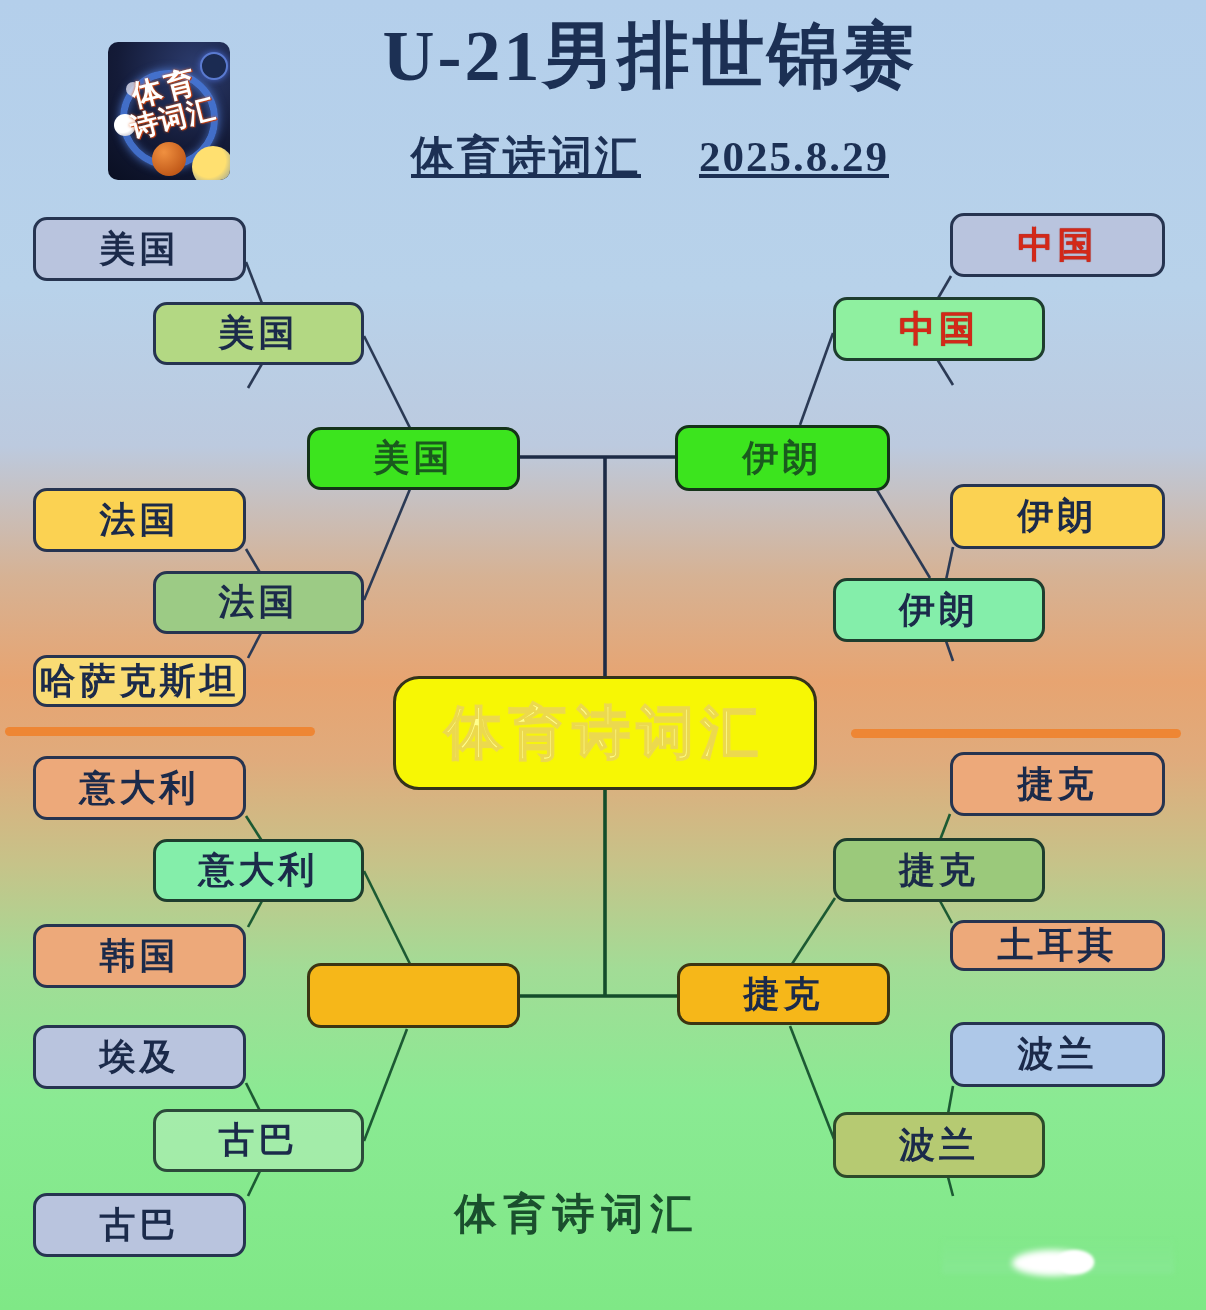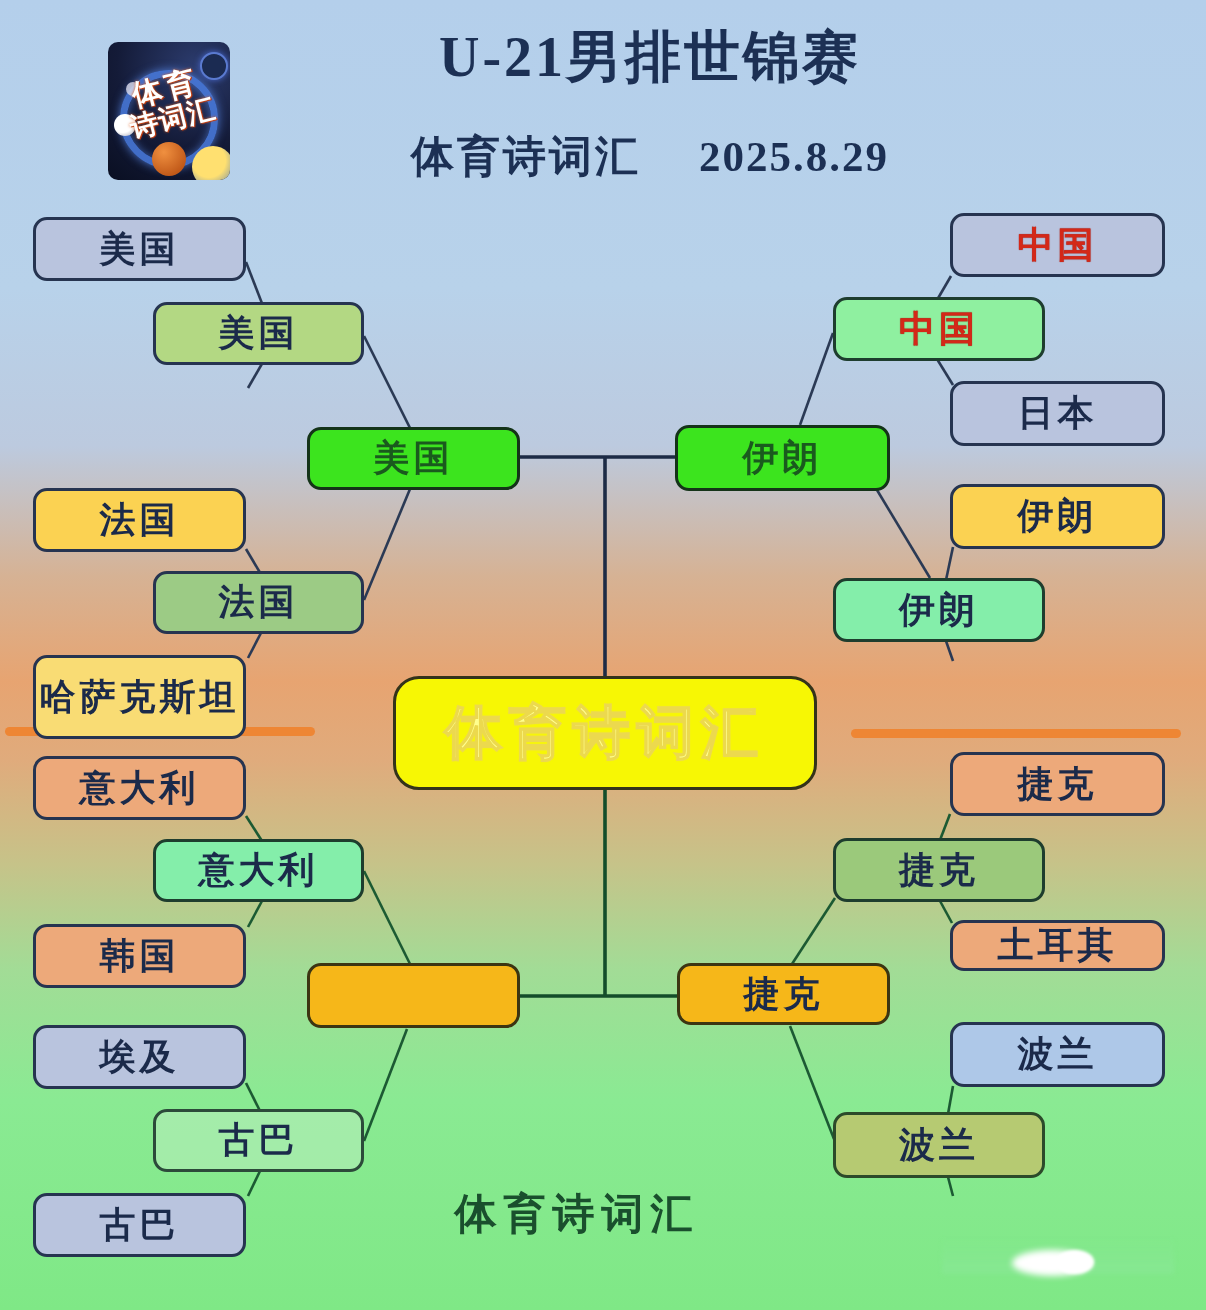--- a/index.html
+++ b/index.html
@@ -45,26 +45,26 @@
   .center-watermark{
     font-size:57px;font-weight:900;letter-spacing:7px;color:#ffff8e;
     -webkit-text-stroke:1.5px #ecd94e;text-shadow:0 0 2px #eedd66;
   }
   .divider{position:absolute;height:9px;background:#ee8634;border-radius:5px;}
   .footer-mark{
     position:absolute;left:377px;top:1186px;width:400px;text-align:center;
     font-size:42px;font-weight:900;letter-spacing:7px;color:#1a4f2d;
   }
   .title{
-    position:absolute;left:300px;top:20px;width:700px;text-align:center;
-    font-size:56px;font-weight:900;color:#1c3054;letter-spacing:3px;
+    position:absolute;left:300px;top:8px;width:700px;text-align:center;
+    font-size:72px;font-weight:900;color:#1c3054;letter-spacing:3px;
   }
   .subtitle{
     position:absolute;left:300px;top:128px;width:700px;text-align:center;
-    font-size:43px;font-weight:900;color:#1c3054;letter-spacing:3px;
+    font-size:43px;font-weight:900;color:#1c3054;letter-spacing:3px;text-decoration:underline;
   }
   .subtitle .date{margin-left:58px;letter-spacing:2px;}
   .logo{
     position:absolute;left:108px;top:42px;width:122px;height:138px;
     background:radial-gradient(circle at 72% 18%, #2c3c6e 0%, #141b38 55%, #0a0f22 100%);
     border-radius:10px;overflow:hidden;
   }
   .logo-ring{
     position:absolute;left:12px;top:28px;width:84px;height:84px;border-radius:50%;
     border:7px solid rgba(74,125,224,0.85);
@@ -139,39 +139,38 @@
     <line class="fn" x1="605" y1="457" x2="605" y2="734"></line>
     <line class="fg" x1="605" y1="734" x2="605" y2="996"></line>
     <line class="fg" x1="520" y1="996" x2="677" y2="996"></line>
   </svg>
 
   <div class="divider" style="left:5px;top:727px;width:310px;"></div>
   <div class="divider" style="left:851px;top:729px;width:330px;"></div>
 
   <div class="box c-blue" style="left:33px;top:217px;width:213px;height:64px;">美国</div>
   <div class="box c-yellow" style="left:33px;top:488px;width:213px;height:64px;">法国</div>
-  <div class="box c-yellow2" style="left:33px;top:655px;width:213px;height:84px;">哈萨克斯坦</div>
+  <div class="box c-yellow2" style="left:33px;top:655px;width:213px;height:52px;">哈萨克斯坦</div>
   <div class="box c-salmon" style="left:33px;top:756px;width:213px;height:64px;">意大利</div>
   <div class="box c-salmon" style="left:33px;top:924px;width:213px;height:64px;">韩国</div>
   <div class="box c-blue" style="left:33px;top:1025px;width:213px;height:64px;">埃及</div>
   <div class="box c-blue" style="left:33px;top:1193px;width:213px;height:64px;">古巴</div>
 
   <div class="box c-yg" style="left:153px;top:302px;width:211px;height:63px;">美国</div>
   <div class="box c-gmid" style="left:153px;top:571px;width:211px;height:63px;">法国</div>
   <div class="box c-mint" style="left:153px;top:839px;width:211px;height:63px;">意大利</div>
   <div class="box c-cuba" style="left:153px;top:1109px;width:211px;height:63px;">古巴</div>
 
   <div class="box c-gbright" style="left:307px;top:427px;width:213px;height:63px;">美国</div>
   <div class="box c-gbright" style="left:675px;top:425px;width:215px;height:66px;">伊朗</div>
 
   <div class="box c-amber" style="left:307px;top:963px;width:213px;height:65px;"></div>
   <div class="box c-amber" style="left:677px;top:963px;width:213px;height:62px;">捷克</div>
 
   <div class="box c-blue red-text" style="left:950px;top:213px;width:215px;height:64px;">中国</div>
-  <div class="box c-blue" style="left:950px;top:381px;width:215px;height:65px;">日本</div>
   <div class="box c-yellow" style="left:950px;top:484px;width:215px;height:65px;">伊朗</div>
   <div class="box c-salmon" style="left:950px;top:752px;width:215px;height:64px;">捷克</div>
   <div class="box c-salmon" style="left:950px;top:920px;width:215px;height:51px;">土耳其</div>
   <div class="box c-blue2" style="left:950px;top:1022px;width:215px;height:65px;">波兰</div>
 
   <div class="box c-glight red-text" style="left:833px;top:297px;width:212px;height:64px;">中国</div>
   <div class="box c-mint" style="left:833px;top:578px;width:212px;height:64px;">伊朗</div>
   <div class="box c-gmid2" style="left:833px;top:838px;width:212px;height:64px;">捷克</div>
   <div class="box c-olive" style="left:833px;top:1112px;width:212px;height:66px;">波兰</div>
 

